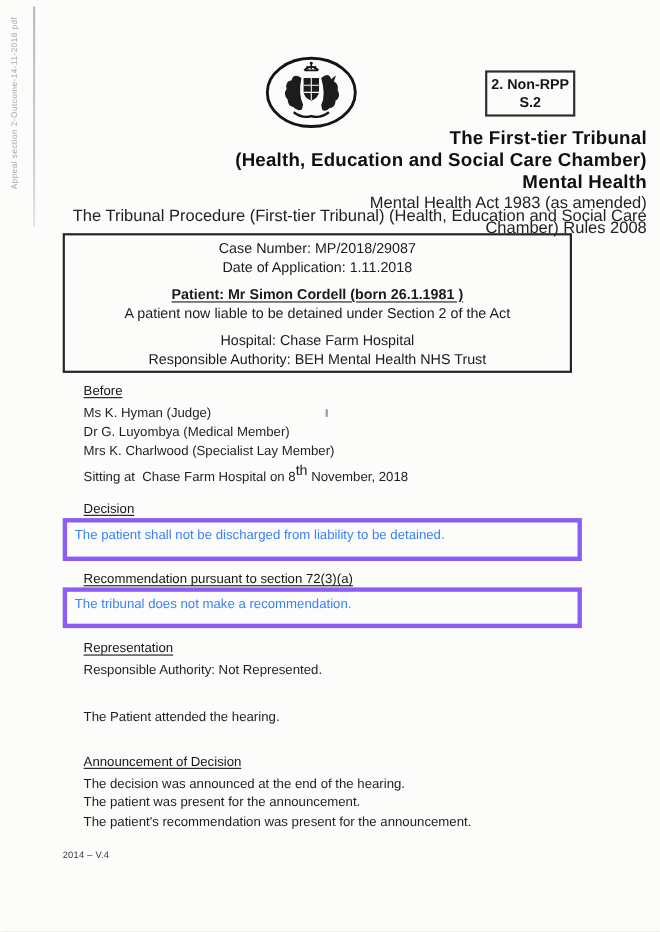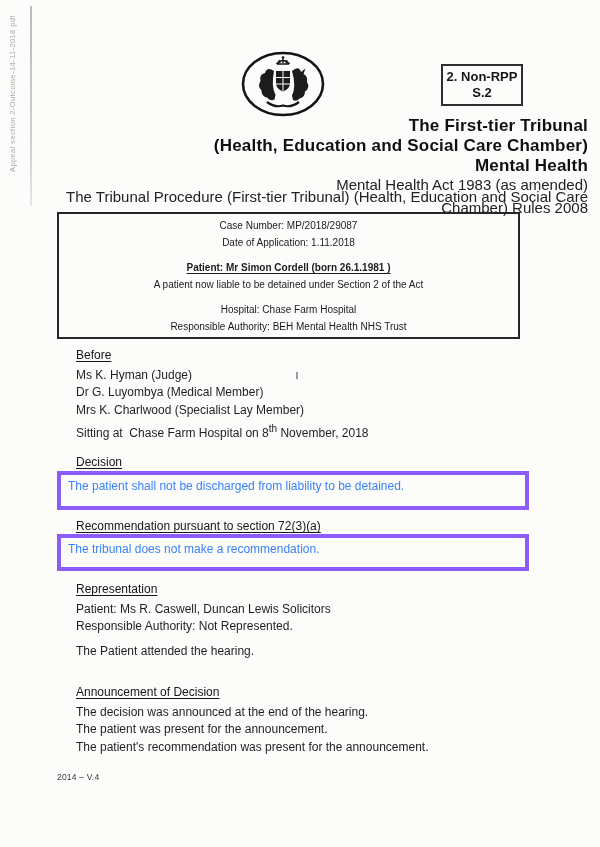--- a/index.html
+++ b/index.html
@@ -46,39 +46,39 @@
   .title-line{
     font-weight:bold;font-size:17px;line-height:20px;color:#101010;
     letter-spacing:.2px;
   }
   .subtitle-block{margin-top:3px;}
   .subtitle-line{font-size:15px;line-height:11.5px;color:#222;}
   
   .case-box{
     position:absolute;left:57px;top:212px;width:459px;height:119px;
     border:2px solid #262626;
-    text-align:center;font-size:10px;line-height:16.5px;
+    text-align:center;font-size:13px;line-height:16.5px;
     padding-top:4px;color:#1b1b1b;
   }
   .case-gap{height:9px;}
   .patient-line{font-weight:bold;text-decoration:underline;text-underline-offset:2px;}
   
   .sec{position:absolute;left:76px;width:470px;font-size:12px;line-height:17.5px;}
   .sec-heading{
     text-decoration:underline;text-underline-offset:2px;text-decoration-thickness:1px;
     margin-bottom:2px;color:#161616;
   }
   .outlined{
     position:absolute;left:57px;width:450px;
     border:4px solid #8b5cf6;
     font-size:12px;line-height:15px;
     padding:4px 7px 0 7px;color:#3b82f6;
   }
   .pre{white-space:pre-wrap;}
-  sup{font-size:10px;vertical-align:super;line-height:0;}
+  sup{font-size:13px;vertical-align:super;line-height:0;}
   .footer{
     position:absolute;left:57px;top:772px;
     font-size:8.5px;color:#3a3a3a;letter-spacing:.2px;
   }
 </style>
 </head>
 <body>
 
 <div class="page">
 
@@ -149,21 +149,20 @@
 
   <div class="sec" style="top:518px">
     <div class="sec-heading">Recommendation pursuant to section 72(3)(a)</div>
   </div>
   <div class="outlined" style="top:534px;height:25px">
     <div>The tribunal does not make a recommendation.</div>
   </div>
 
   <div class="sec" style="top:581px">
     <div class="sec-heading">Representation</div>
-    <div>Patient: Ms R. Caswell, Duncan Lewis Solicitors</div>
     <div>Responsible Authority: Not Represented.</div>
   </div>
 
   <div class="sec" style="top:643px">
     <div>The Patient attended the hearing.</div>
   </div>
 
   <div class="sec" style="top:684px">
     <div class="sec-heading">Announcement of Decision</div>
     <div>The decision was announced at the end of the hearing.</div>

